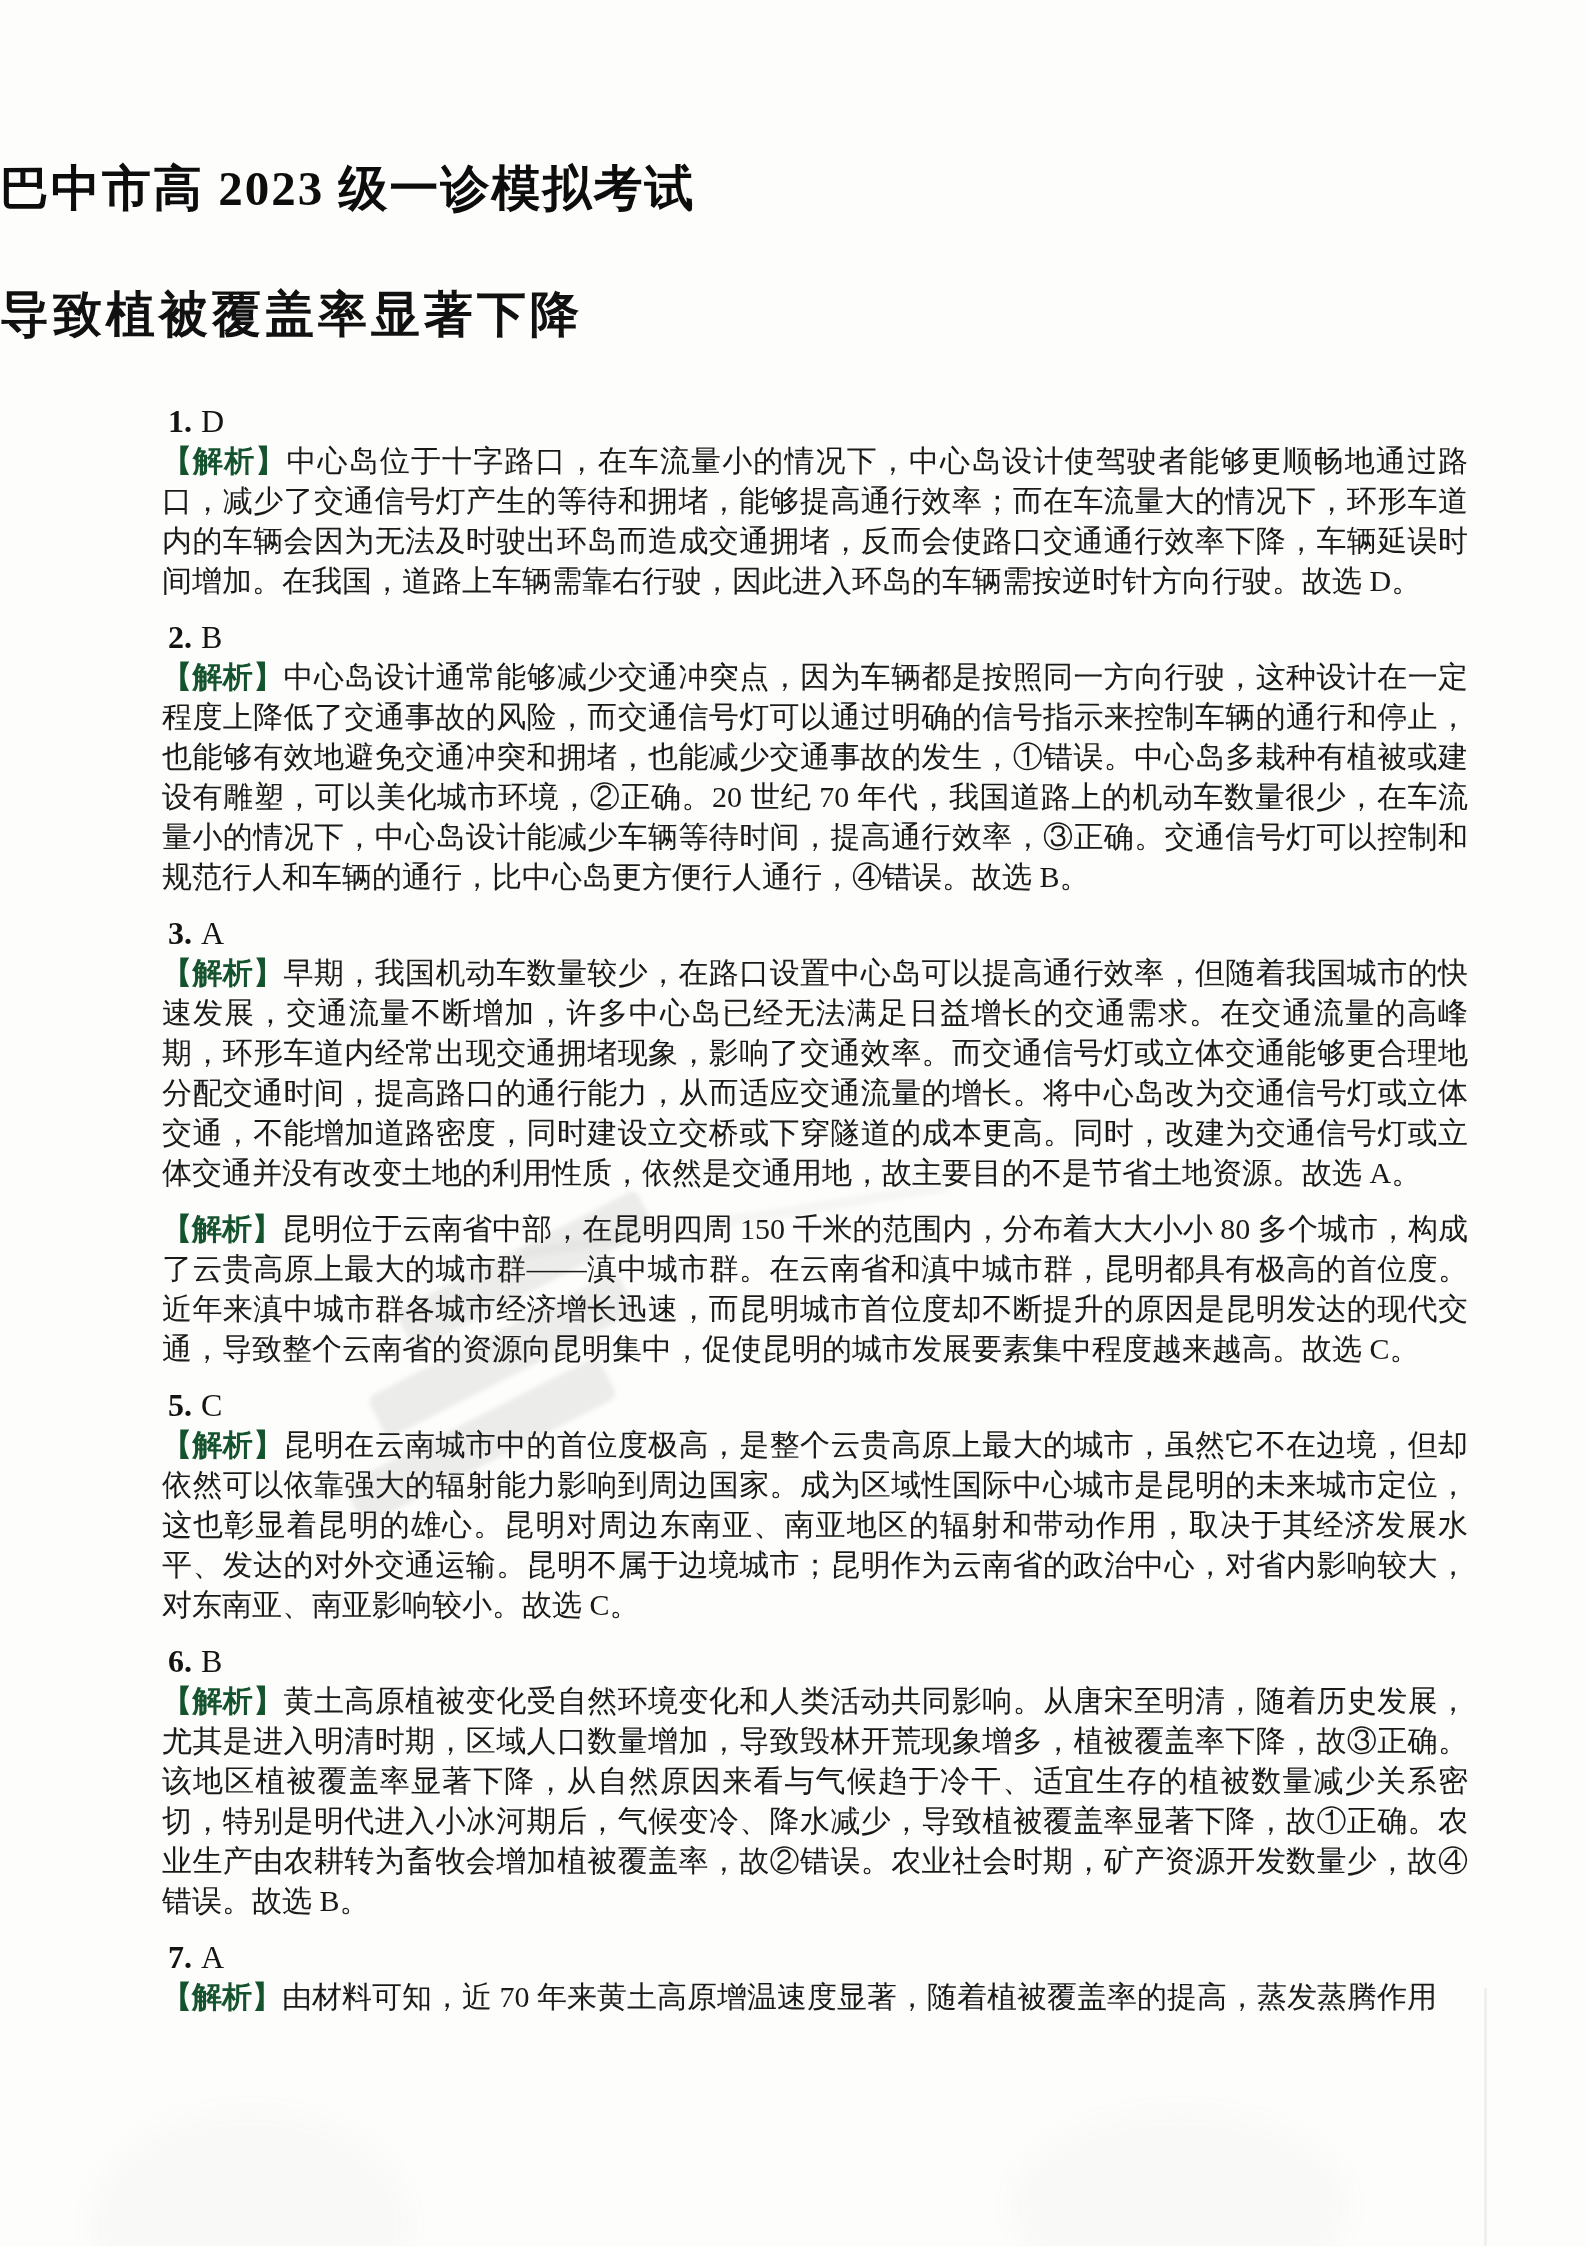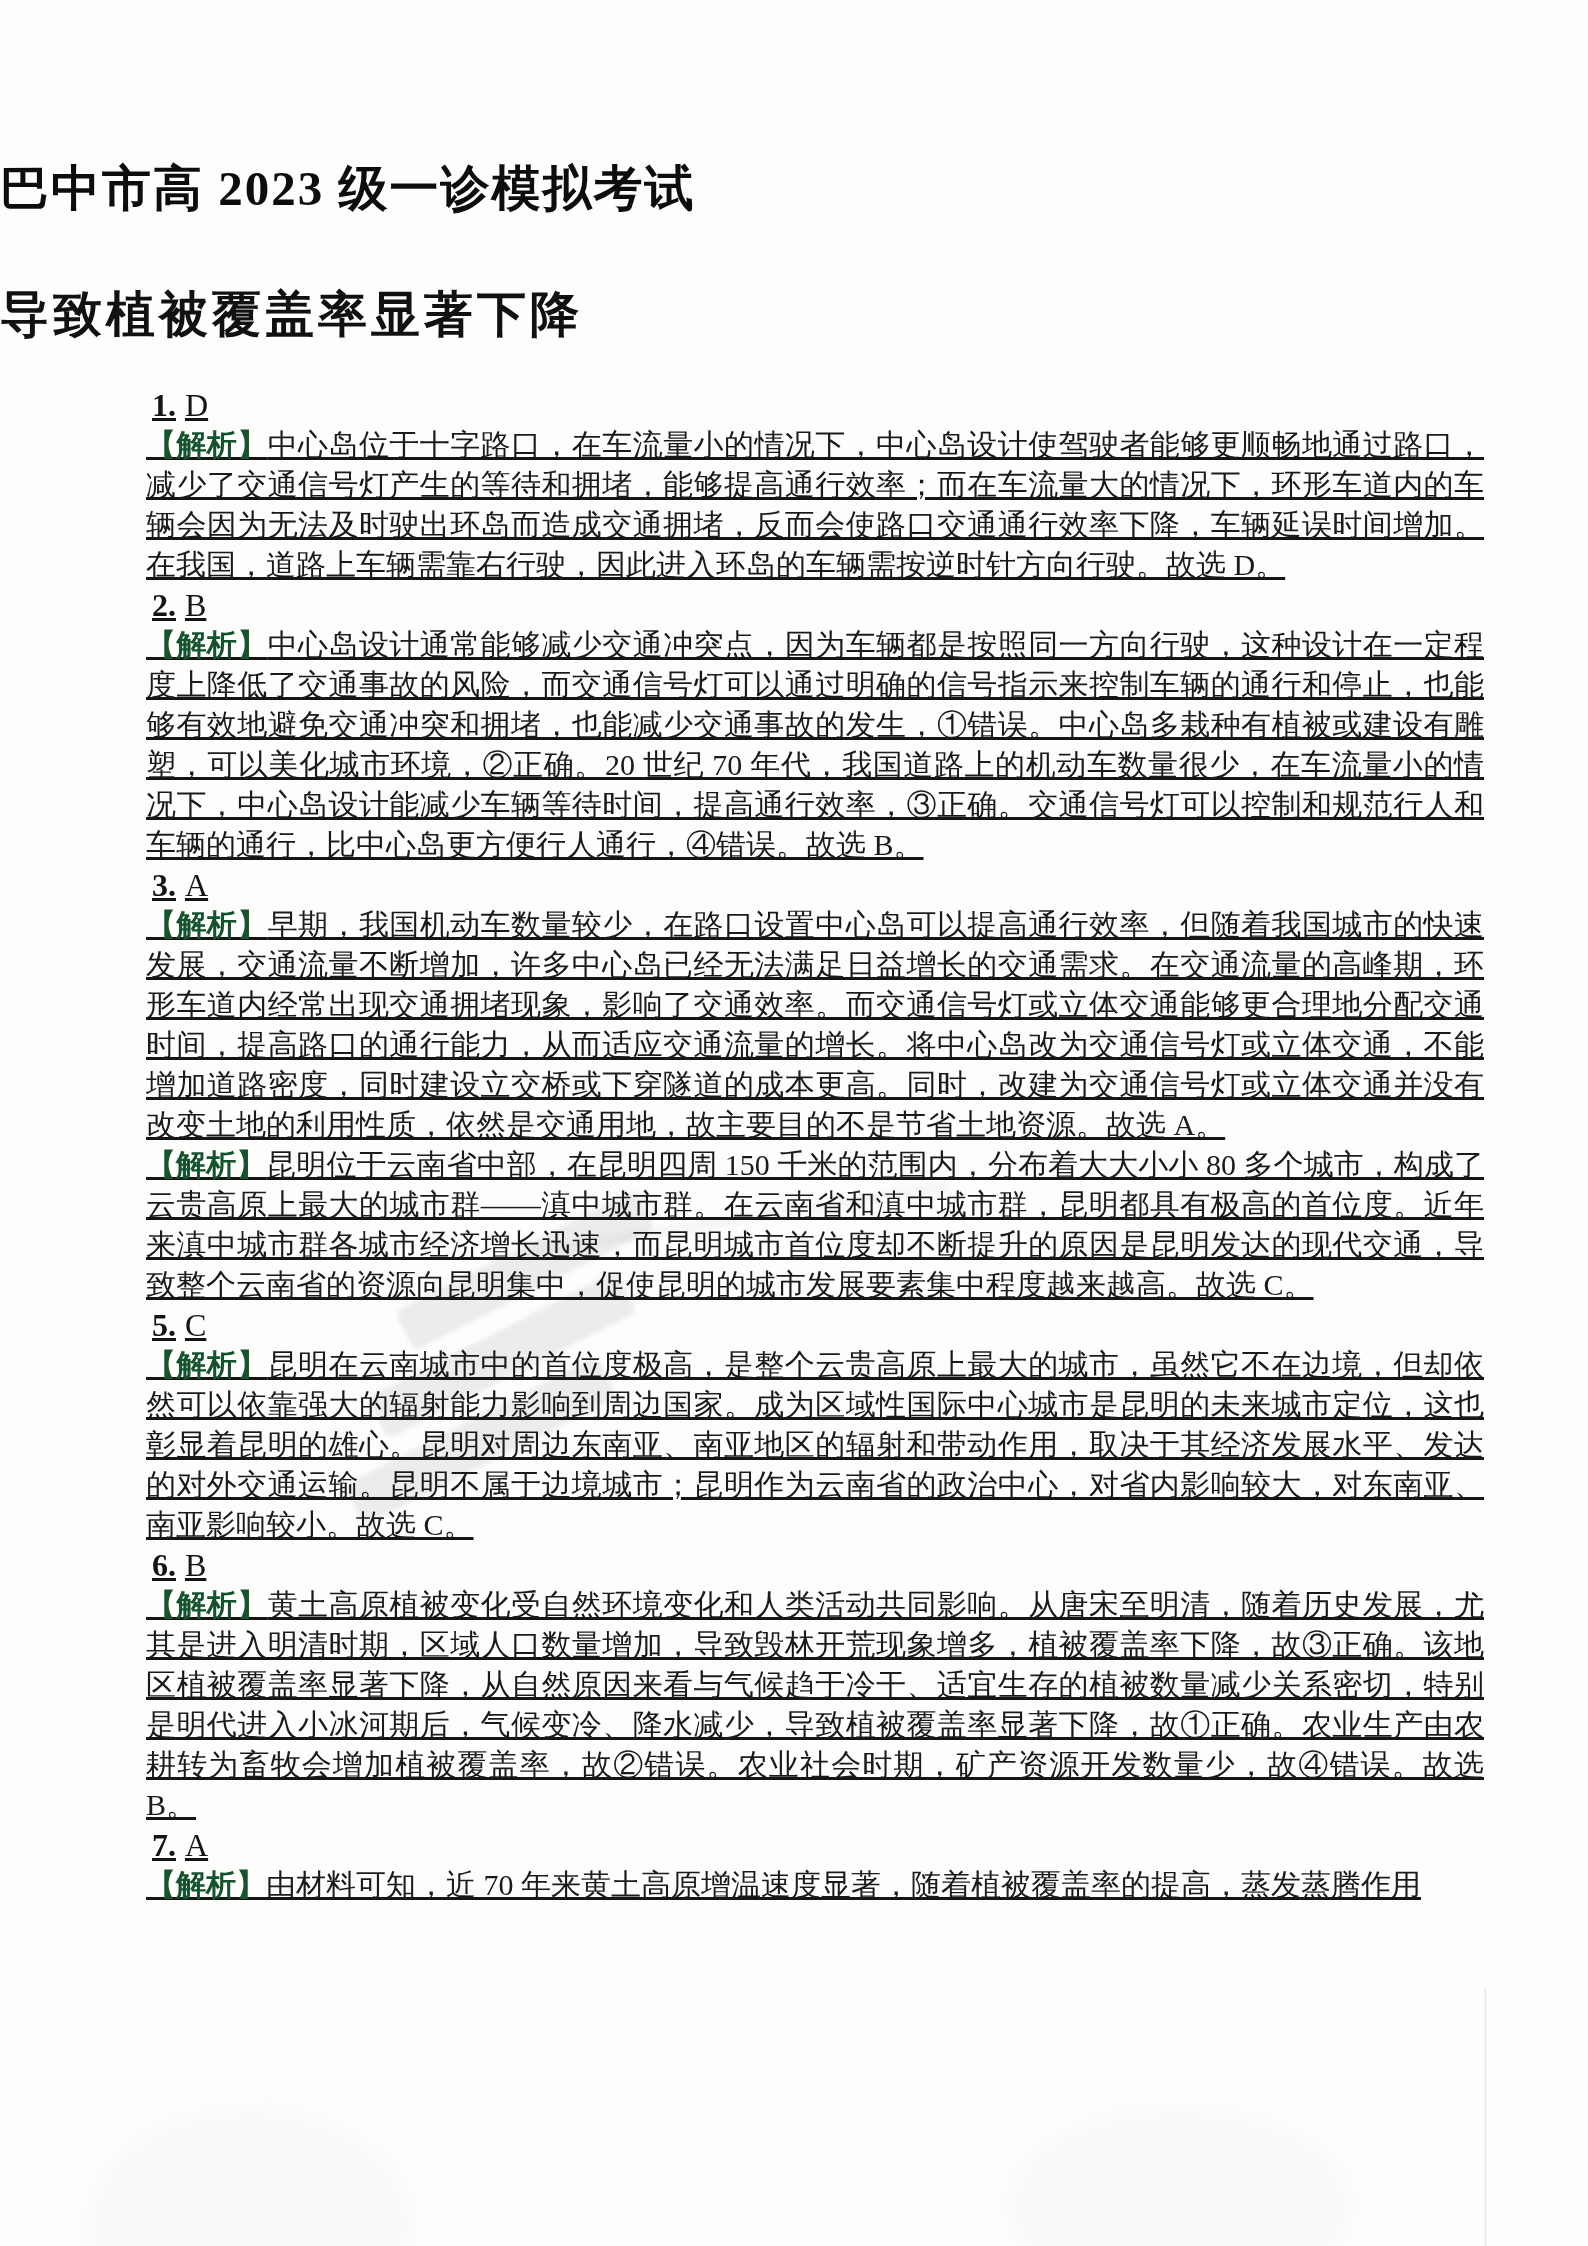--- a/index.html
+++ b/index.html
@@ -37,21 +37,21 @@
     letter-spacing: 4px;
     color: #111111;
   }
   .content {
     position: absolute;
     top: 385px;
     left: 146px;
     width: 1338px;
     z-index: 2;
   }
-  .item { margin: 0; text-decoration: underline; }
+  .item { margin: 16px; }
   .ans-line {
     font-size: 32px;
     line-height: 40px;
     margin-left: 6px;
     color: #141414;
   }
   .q-num { font-weight: 600; }
   .q-choice { margin-left: 9px; }
   .exp {
     margin: 0;

